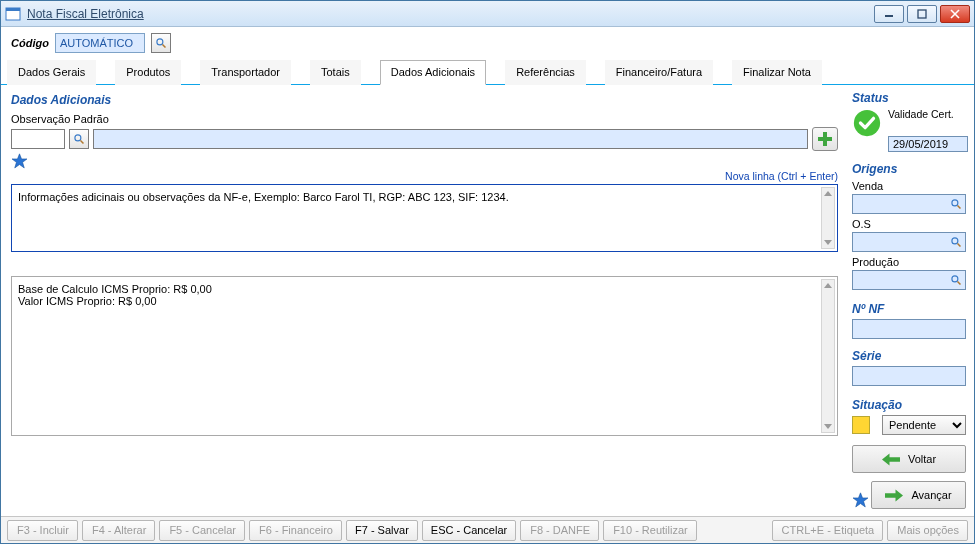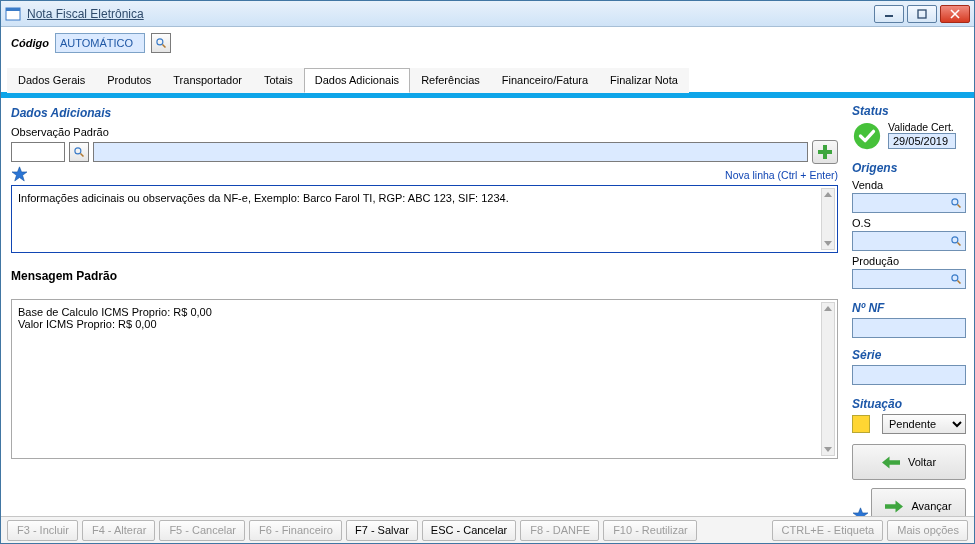--- a/index.html
+++ b/index.html
@@ -11,37 +11,37 @@
 .titlebar .win-controls { display: flex; gap: 3px; }
 .win-btn { width: 30px; height: 18px; border: 1px solid #5c7fa3; border-radius: 2px; display: flex; align-items: center; justify-content: center; background: linear-gradient(#f4f9ff,#d7e7f7); cursor: pointer; }
 .win-btn.close { background: linear-gradient(#f08b7e,#d63a21); border-color: #a52a18; color:#fff; }
 
 .codigo-row { padding: 6px 10px 4px; display: flex; align-items: center; gap:6px; }
 .codigo-row .lbl { font-weight: bold; font-style: italic; font-size:11px; }
 .codigo-input { border: 1px solid #7da2c7; background:#dbeaff; color:#2058a5; height:20px; width:90px; padding:0 4px; font-size:11px; }
 .lookup-btn { width:20px; height:20px; border:1px solid #7b7b7b; background:linear-gradient(#fdfdfd,#e5e5e5); display:flex; align-items:center; justify-content:center; cursor:pointer; }
 .mag { width:12px; height:12px; }
 
-.tabs { display:flex; border-bottom:6px solid #0ea5e9; padding:0 6px; margin-top:10px; }
+.tabs { display:flex; border-bottom:1px solid #0ea5e9; padding:0 6px; margin-top:2px;gap:19px; }
 .tab { padding:5px 10px 6px; font-size:11px; border:1px solid transparent; border-bottom:none; margin-right:0px; cursor:pointer; position:relative; top:1px; background:#f6f6f6; border-color:transparent; }
 .tab.active { background:#fff; border:1px solid #b5b5b5; border-bottom:1px solid #fff; }
 
 .main-wrap { display:flex; height:calc(100% - 26px - 34px - 28px - 27px); }
 .content { flex:1; padding:6px 10px; overflow:hidden; }
 .sidebar { width:126px; padding:6px 8px 6px 4px; }
 
 .section-title { color:#1c57a8; font-weight:bold; font-style:italic; font-size:12px; margin:2px 0 6px; }
 .field-label { font-size:11px; margin-bottom:2px; display:block; }
 
 .obs-row { display:flex; gap:4px; align-items:center; margin-bottom:2px; }
 .obs-code { width:54px; height:20px; border:1px solid #7b7b7b; background:#fff; }
 .obs-text { flex:1; height:20px; border:1px solid #7b7b7b; background:#dbeaff; }
 .add-btn { width:26px; height:24px; border:1px solid #8a8a8a; background:linear-gradient(#f8f8f8,#e3e3e3); display:flex; align-items:center; justify-content:center; cursor:pointer; border-radius:3px; }
 
-.hint-row { display:flex; justify-content:space-between; align-items:center; font-size:10.5px; margin:2px 0 2px; }
+.hint-row { display:flex; justify-content:space-between; font-size:10.5px; margin:2px 0 2px;flex-direction:column; }
 .hint-text { color:#1146b4; text-align:right; flex:1; }
 
 .textarea-wrap { position:relative; border:1px solid #1146b4; background:#fff; }
 .textarea-wrap.blue { border-color:#1146b4; }
 .textarea-wrap.gray { border-color:#a9a9a9; }
 .ta { width:100%; height:64px; border:none; resize:none; padding:6px; font-family:inherit; font-size:11px; outline:none; }
 .ta.big { height:156px; }
 .scroll-ghost { position:absolute; right:2px; top:2px; bottom:2px; width:14px; background:#f0f0f0; border:1px solid #d5d5d5; }
 .scroll-ghost::before,.scroll-ghost::after{content:'';position:absolute;left:2px;right:2px;height:0;border-left:4px solid transparent;border-right:4px solid transparent;}
 .scroll-ghost::before{top:3px;border-bottom:5px solid #9b9b9b;}
@@ -52,27 +52,27 @@
 .side-label { font-weight:bold; font-style:italic; color:#1c57a8; font-size:12px; margin-bottom:3px; display:block; }
 .side-sublabel { font-size:11px; margin-top:4px; margin-bottom:2px; display:block; }
 .side-input-wrap { position:relative; margin-bottom:2px; }
 .side-input { width:100%; height:20px; border:1px solid #6f90b3; background:#dbeaff; padding:0 20px 0 3px; font-size:11px; }
 .side-input.plain { padding-right:3px; }
 .side-lookup { position:absolute; right:2px; top:2px; width:16px; height:16px; border:none; background:transparent; cursor:pointer; display:flex; align-items:center; justify-content:center; }
 
 .status-row { display:flex; align-items:flex-start; gap:6px; }
 .check-badge { width:30px; height:30px; }
 .validade { font-size:10.5px; }
-.validade-date { border:1px solid #6f90b3; background:#dbeaff; padding:1px 4px; margin-top:0; width:68px; font-size:11px; }
+.validade-date { border:1px solid #6f90b3; background:#dbeaff; padding:1px 4px; margin-top:16px; width:80px; font-size:11px; }
 
 .situacao-row { display:flex; align-items:center; gap:12px; margin-top:3px; }
 .situ-color { width:18px; height:18px; background:#ffd633; border:1px solid #b8a733; }
 .situ-select { flex:1; height:20px; border:1px solid #8a8a8a; background:linear-gradient(#fdfdfd,#e9e9e9); font-size:11px; padding:0 2px; }
 
-.side-btn { width:100%; height:36px; border:1px solid #9b9b9b; background:linear-gradient(#f7f7f7,#e2e2e2); display:flex; align-items:center; justify-content:center; gap:8px; cursor:pointer; font-size:11px; margin-top:10px; border-radius:2px; }
+.side-btn { width:100%; height:28px; border:1px solid #9b9b9b; background:linear-gradient(#f7f7f7,#e2e2e2); display:flex; align-items:center; justify-content:center; gap:8px; cursor:pointer; font-size:11px; margin-top:10px; border-radius:2px; }
 .side-btn .arrow { width:18px; height:13px; }
 
 .avancar-row { display:flex; align-items:flex-end; gap:2px; margin-top:8px; }
 
 .bottom-bar { position:absolute; bottom:0; left:0; right:0; height:27px; border-top:1px solid #c6c6c6; background:#f4f4f4; display:flex; align-items:center; padding:0 6px; gap:4px; }
 .bbtn { height:21px; padding:0 8px; border:1px solid #b7b7b7; background:linear-gradient(#fdfdfd,#ececec); font-size:11px; cursor:pointer; border-radius:2px; }
 .bbtn.disabled { color:#9c9c9c; cursor:default;padding-left:9px; }
 .bspacer { flex:1; }
 
 svg { display:block; }
@@ -160,21 +160,20 @@
       </span>
       <span class="hint-text">Nova linha (Ctrl + Enter)</span>
     </div>
 
     <div class="textarea-wrap blue">
       <textarea class="ta" style="">Informações adicinais ou observações da NF-e, Exemplo: Barco Farol TI, RGP: ABC 123, SIF: 1234.</textarea>
       <div class="scroll-ghost"></div>
     </div>
 
     <div style="height:14px"></div>
-    <div class="section-title" style="color:#000;font-style:normal;font-weight:bold;">Mensagem Padrão</div>
     <div style="height:10px"></div>
     <div class="textarea-wrap gray">
       <textarea class="ta big" style="">Base de Calculo ICMS Proprio: R$ 0,00
 Valor ICMS Proprio: R$ 0,00</textarea>
       <div class="scroll-ghost"></div>
     </div>
   </div>
 
   <div class="sidebar">
     <span class="side-label">Status</span>

